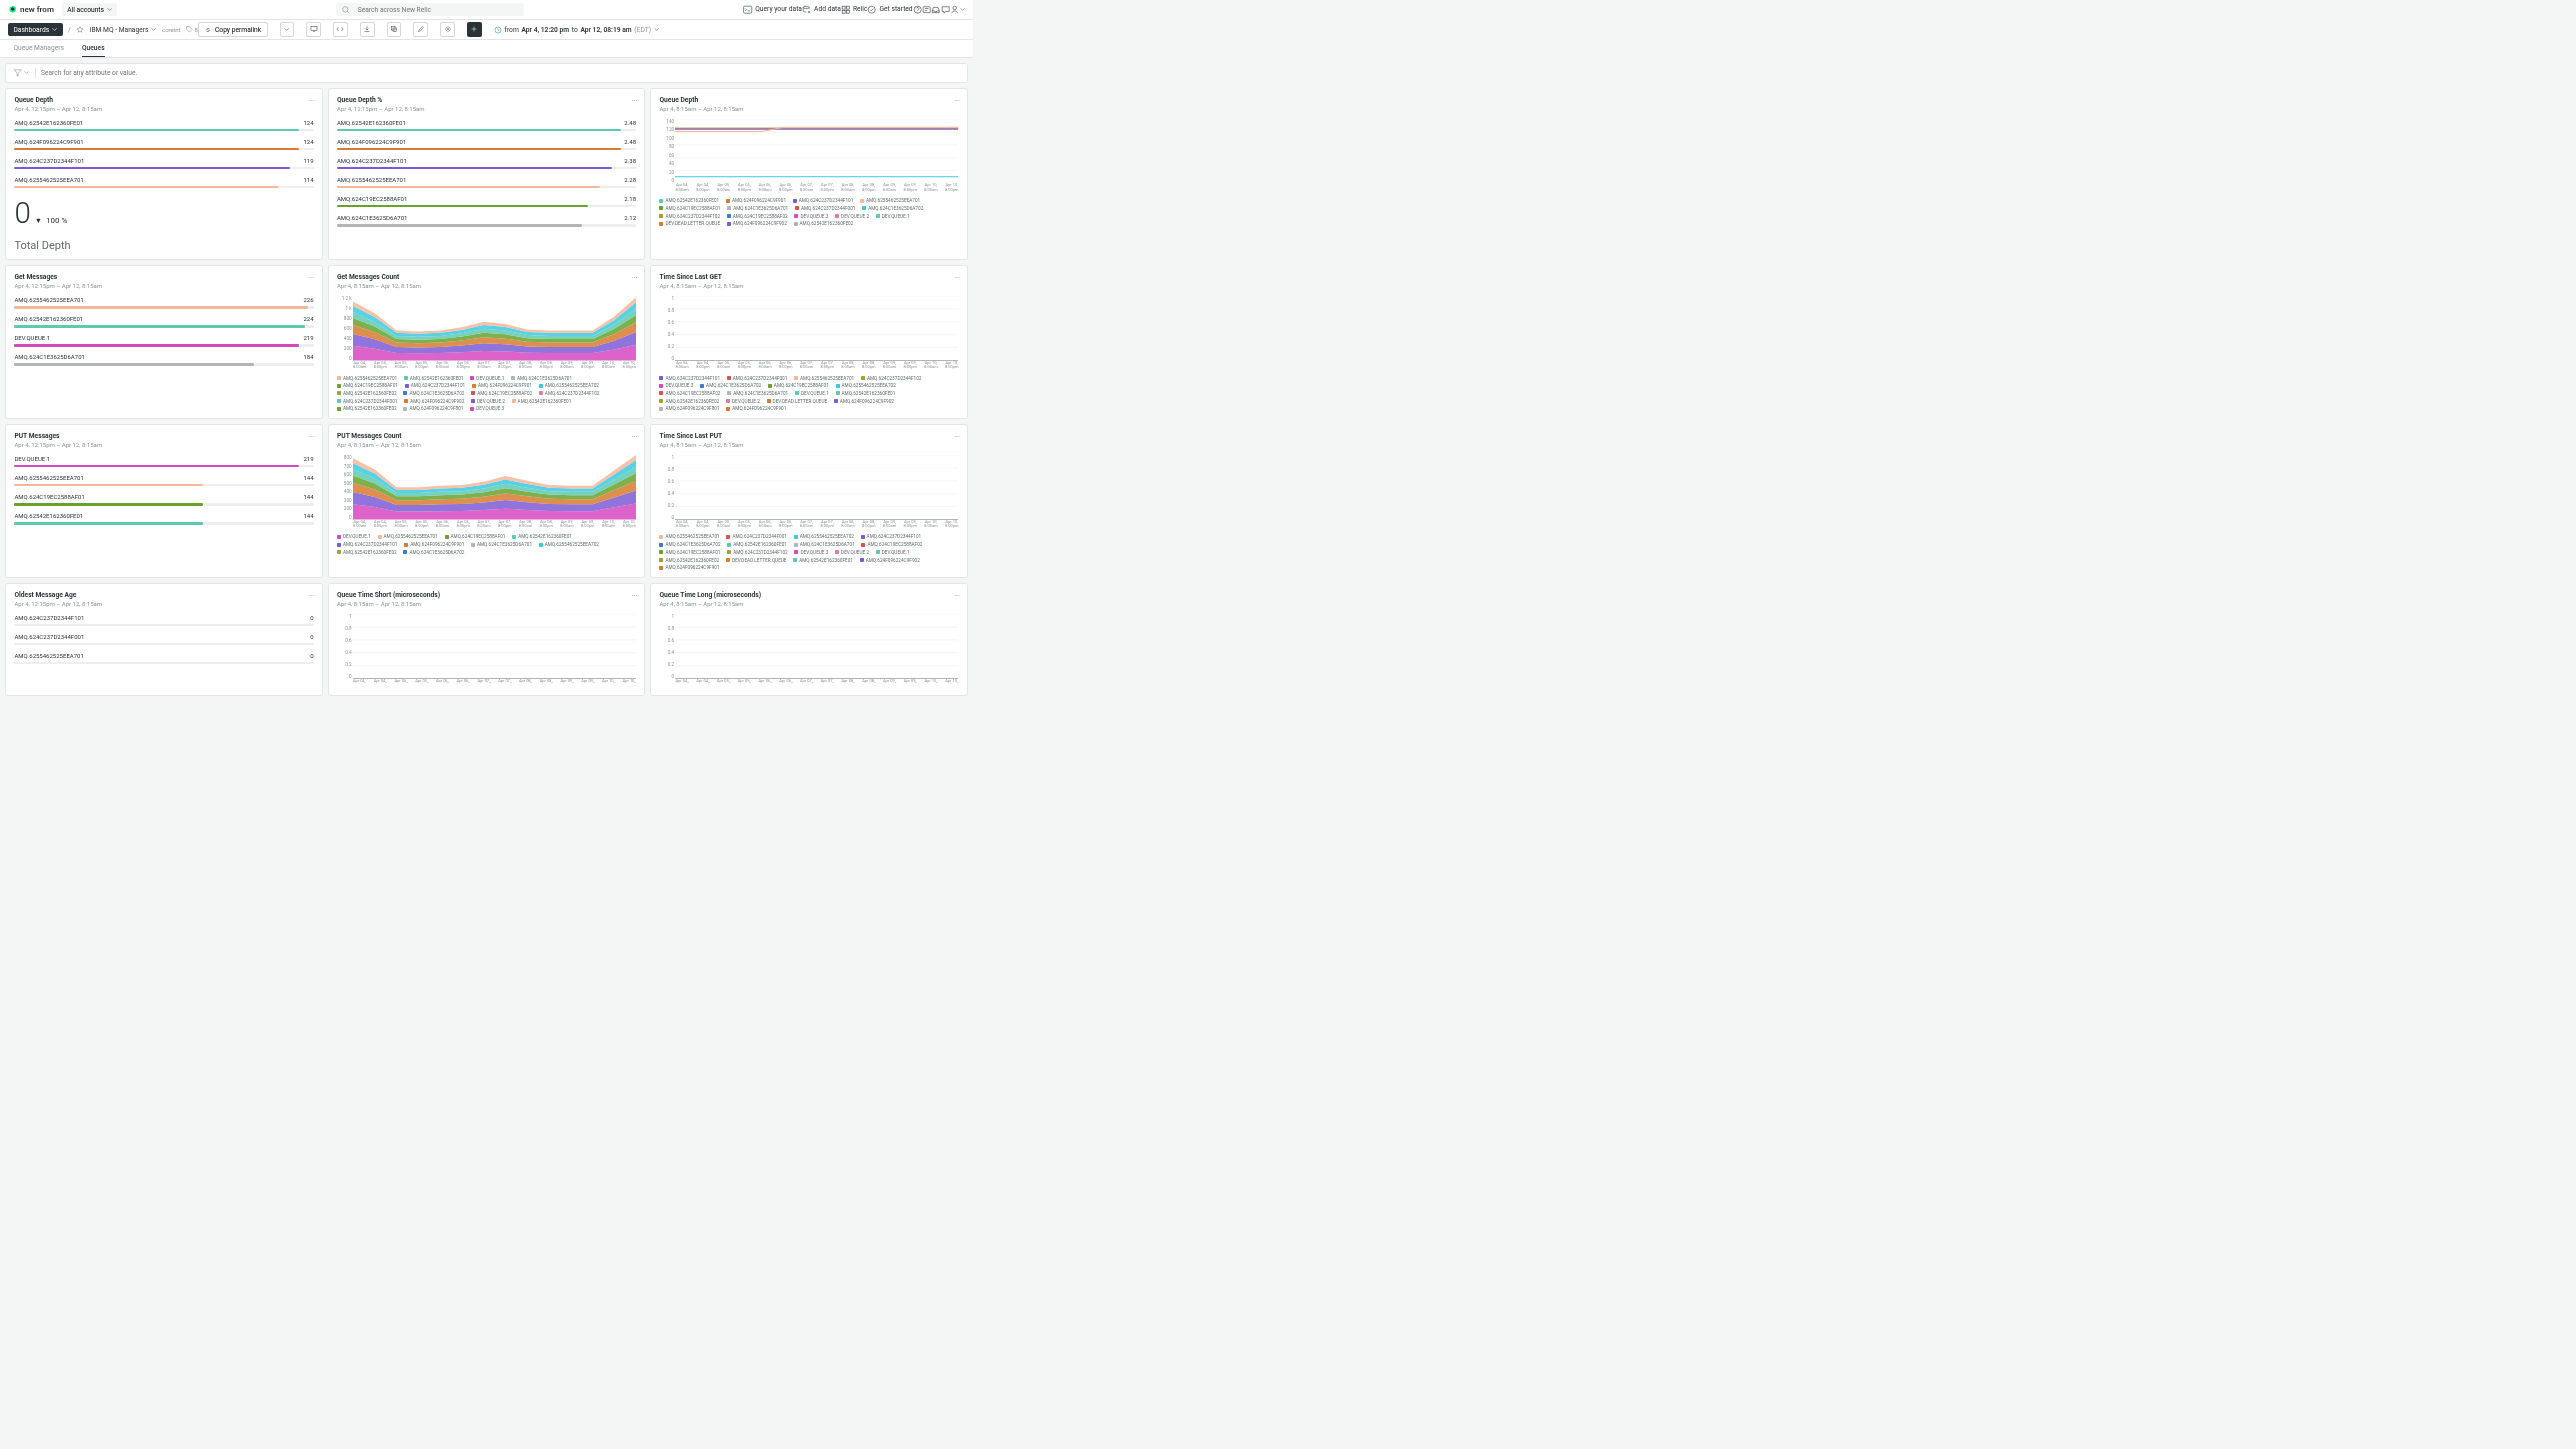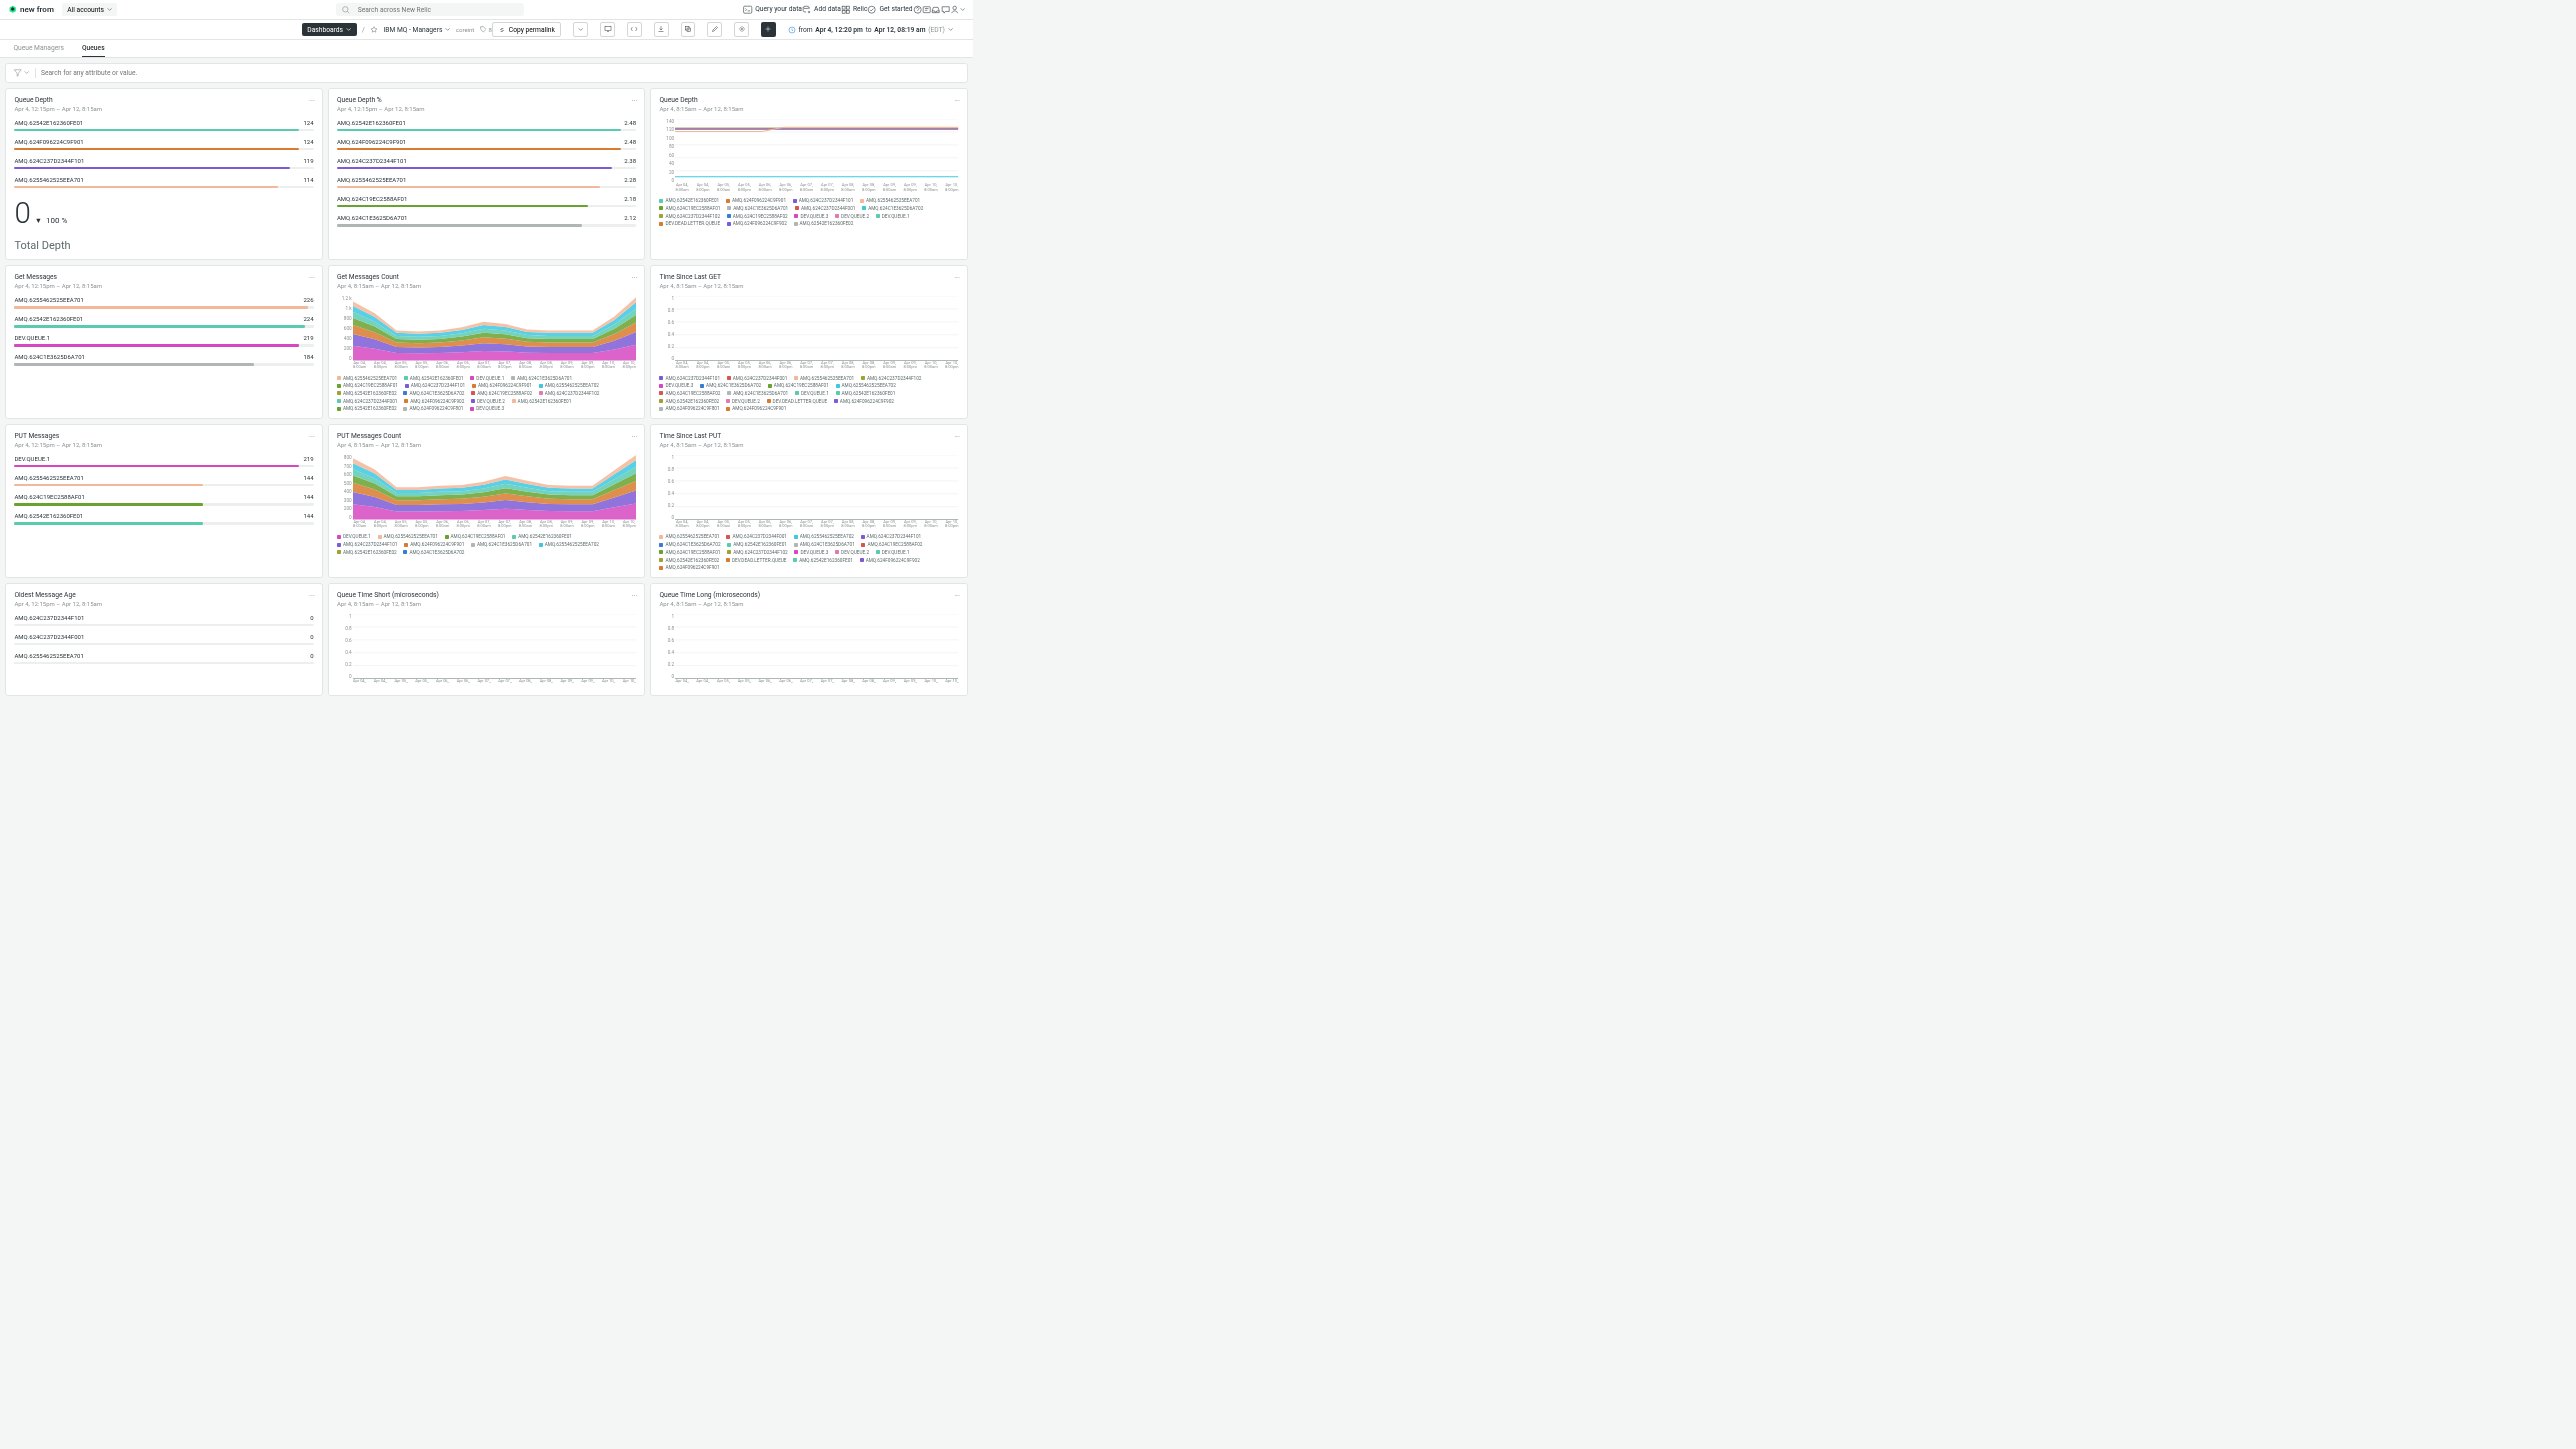--- a/index.html
+++ b/index.html
@@ -7,21 +7,21 @@
 .topbar{background:#fff;height:20px;display:flex;align-items:center;padding:0 8px;border-bottom:0.7px solid #e3e4e4}
 .logo{display:flex;align-items:center;gap:2.7px;font-weight:600;font-size:8px}
 .logo-icon{width:9.4px;height:9.4px}
 .accounts-btn{margin-left:8px;background:#f4f5f5;border:none;padding:2.7px 5.4px;border-radius:2px;font-size:6.7px;display:flex;align-items:center;gap:2.7px;cursor:pointer}
 .search-wrap{flex:1;display:flex;justify-content:center}
 .search-box{display:flex;align-items:center;background:#f4f5f5;border-radius:2.7px;padding:2.7px 5.4px;width:188px;gap:8px}
 .search-box input{border:none;background:transparent;outline:none;font-size:6.7px;flex:1}
 .top-right{display:flex;align-items:center;gap:0;font-size:6.7px}
 .top-right .item{display:flex;align-items:center;gap:2.7px;cursor:pointer}
 .icon-sq{width:9.4px;height:9.4px}
-.subbar{background:#fff;height:20px;display:flex;align-items:center;padding:0 20px;border-bottom:0.7px solid #e3e4e4;justify-content:flex-end}
+.subbar{background:#fff;height:20px;display:flex;align-items:center;padding:0 8px;border-bottom:0.7px solid #e3e4e4;justify-content:flex-start}
 .sub-left{display:flex;align-items:center;gap:5.4px;font-size:6.7px}
 .dashboards-btn{background:#293338;color:#fff;padding:2.7px 5.4px;border-radius:2px;border:none;font-size:6.7px;display:flex;align-items:center;gap:2.7px}
 .breadcrumb-sep{color:#8e9494}
 .dash-name{display:flex;align-items:center;gap:2.7px}
 .badge{display:flex;align-items:center;gap:2px;color:#8e9494;font-size:6px}
 .sub-right{display:flex;align-items:center;gap:12px;font-size:6.7px}
 .copy-btn{display:flex;align-items:center;gap:2.7px;border:0.7px solid #d5d7d7;padding:2.7px 5.4px;border-radius:2px;background:#fff;cursor:pointer;font-size:6.7px}
 .icon-btn{width:14.8px;height:14.8px;border:0.7px solid #d5d7d7;border-radius:2px;background:#fff;display:flex;align-items:center;justify-content:center;cursor:pointer}
 .add-btn{background:#293338;color:#fff;border:none}
 .timerange{display:flex;align-items:center;gap:2.7px;font-size:6.7px;color:#293338}
@@ -29,21 +29,21 @@
 .tz{color:#8e9494}
 .tabs{background:#fff;padding:0 13.4px;border-bottom:0.7px solid #e3e4e4;display:flex;gap:18px}
 .tab{padding:4px 0;font-size:6.7px;color:#8e9494;cursor:pointer}
 .tab.active{color:#293338;border-bottom:1.3px solid #293338;font-weight:500}
 .filterbar{background:#fff;margin:5.4px;border:0.7px solid #e3e4e4;border-radius:2.7px;padding:4px 6.7px;display:flex;align-items:center;gap:5.4px}
 .filter-icon-wrap{display:flex;align-items:center;gap:1.3px;padding-right:5.4px;border-right:0.7px solid #e3e4e4}
 .filter-input{border:none;outline:none;font-size:6.7px;flex:1}
 .grid{display:grid;grid-template-columns:repeat(3,1fr);gap:5.4px;padding:0 5.4px 5.4px}
 .panel{background:#fff;border:0.7px solid #e3e4e4;border-radius:2.7px;padding:6.7px 8px;position:relative;overflow:hidden}
 .panel-span2{grid-row:span 2}
-.panel-title{font-size:6.7px;font-weight:400;margin-bottom:1.3px}
+.panel-title{font-size:6.7px;font-weight:700;margin-bottom:1.3px}
 .panel-sub{font-size:6px;color:#8e9494;margin-bottom:6.7px}
 .panel-menu{position:absolute;top:6.7px;right:6.7px;color:#8e9494;cursor:pointer}
 .bar-row{margin-bottom:6.7px}
 .bar-label{display:flex;justify-content:space-between;font-size:6px;margin-bottom:2.7px}
 .bar-track{height:2.7px;background:#edeeee;border-radius:1.3px;position:relative}
 .bar-fill{height:100%;border-radius:1.3px}
 .billboard{display:flex;align-items:baseline;gap:4px;margin-top:8px}
 .big-num{font-size:29.5px;font-weight:300}
 .tri{color:#293338}
 .pct{font-size:8px}

